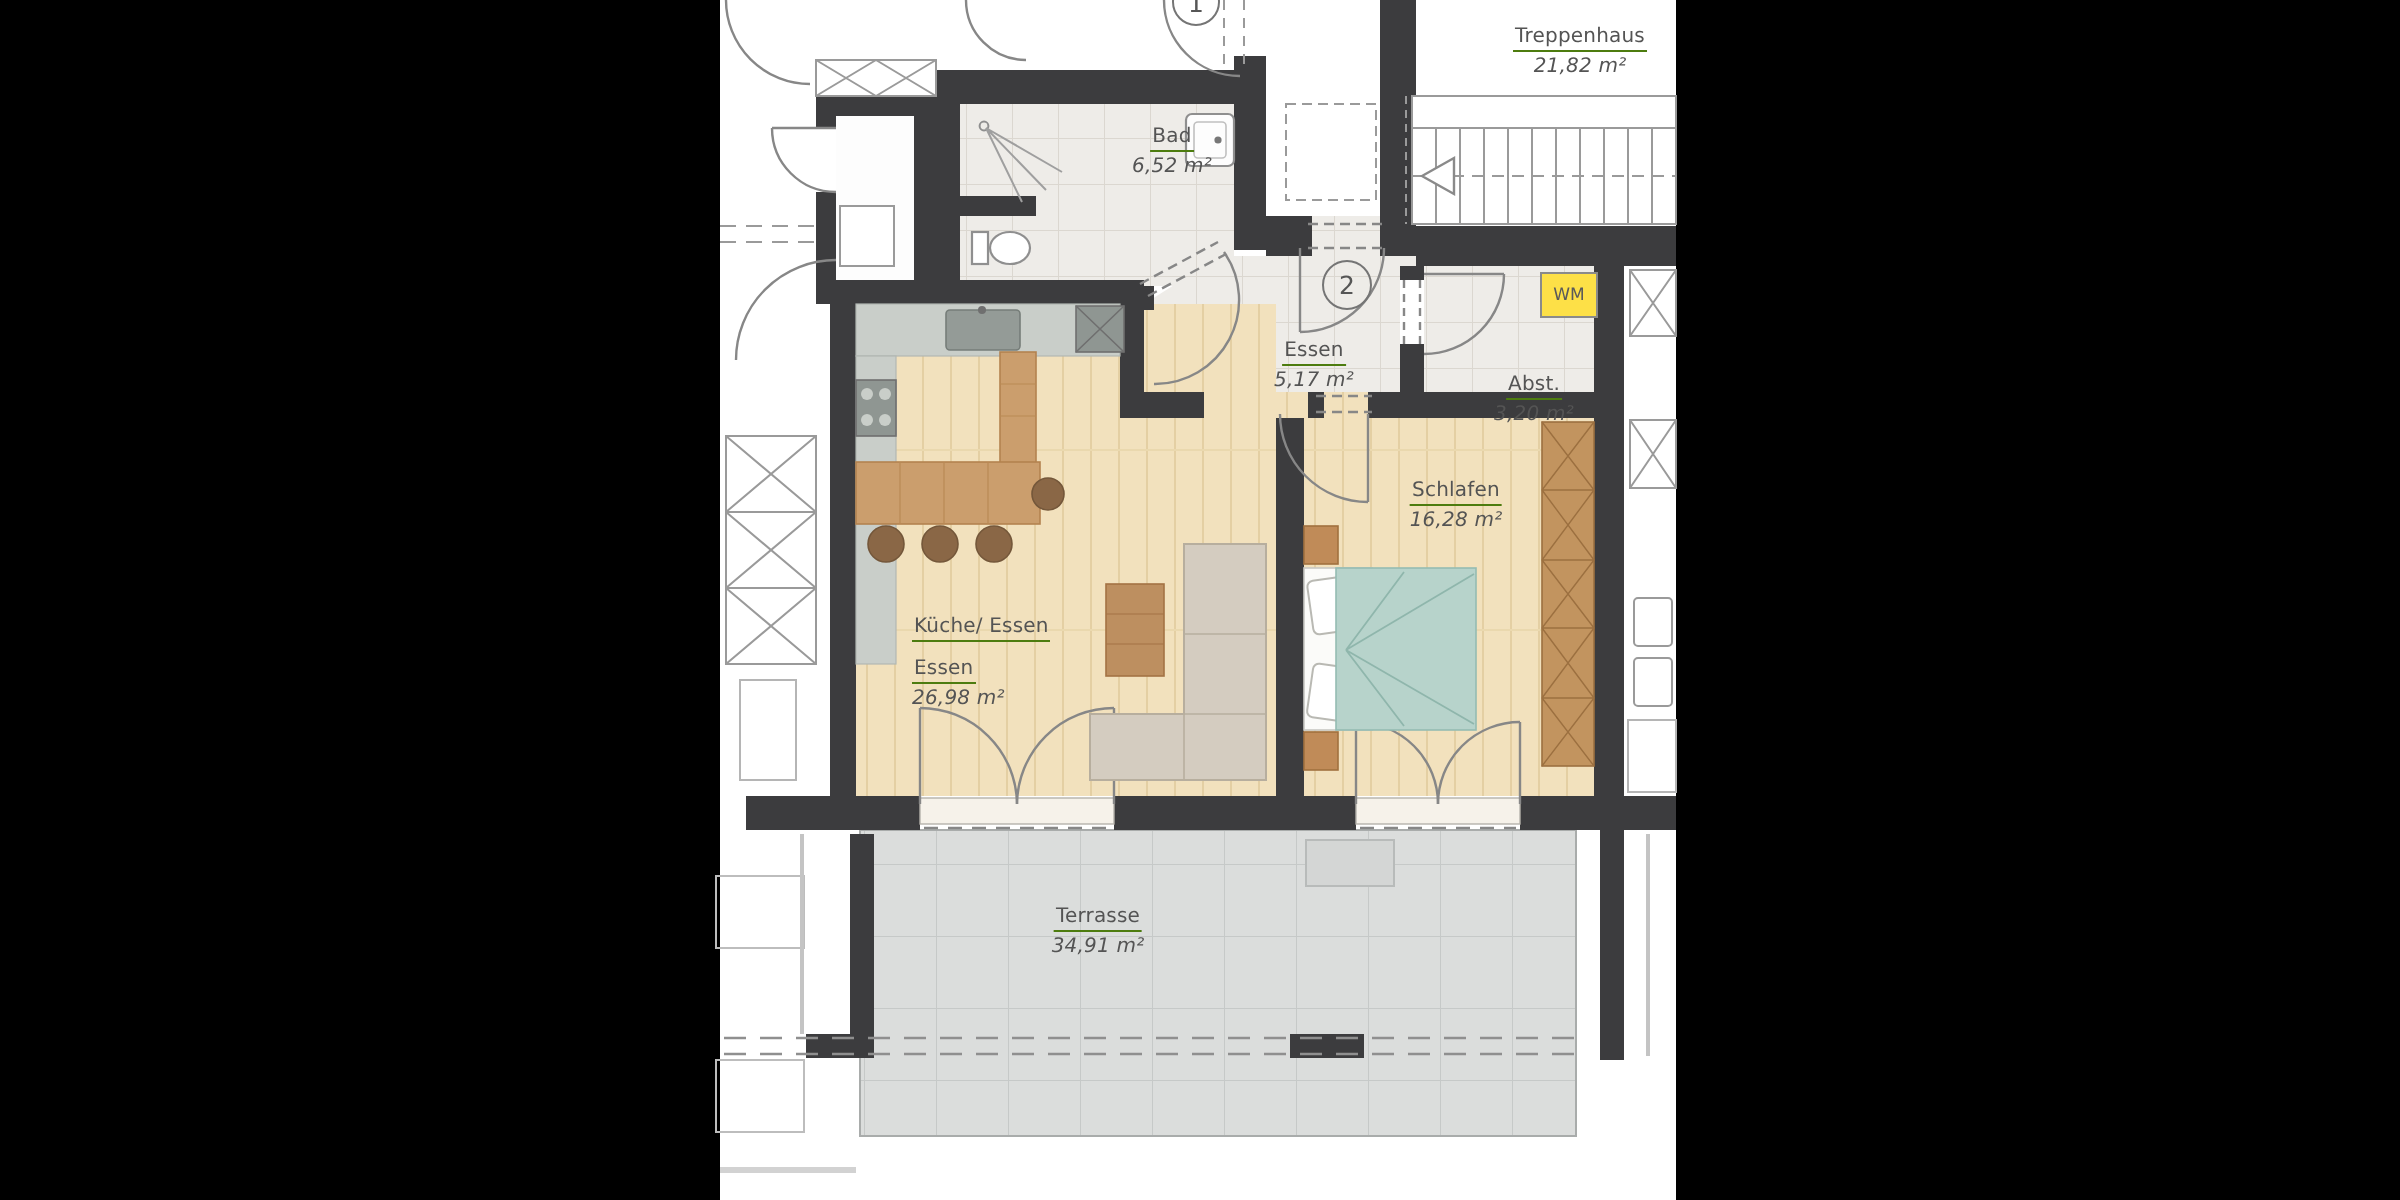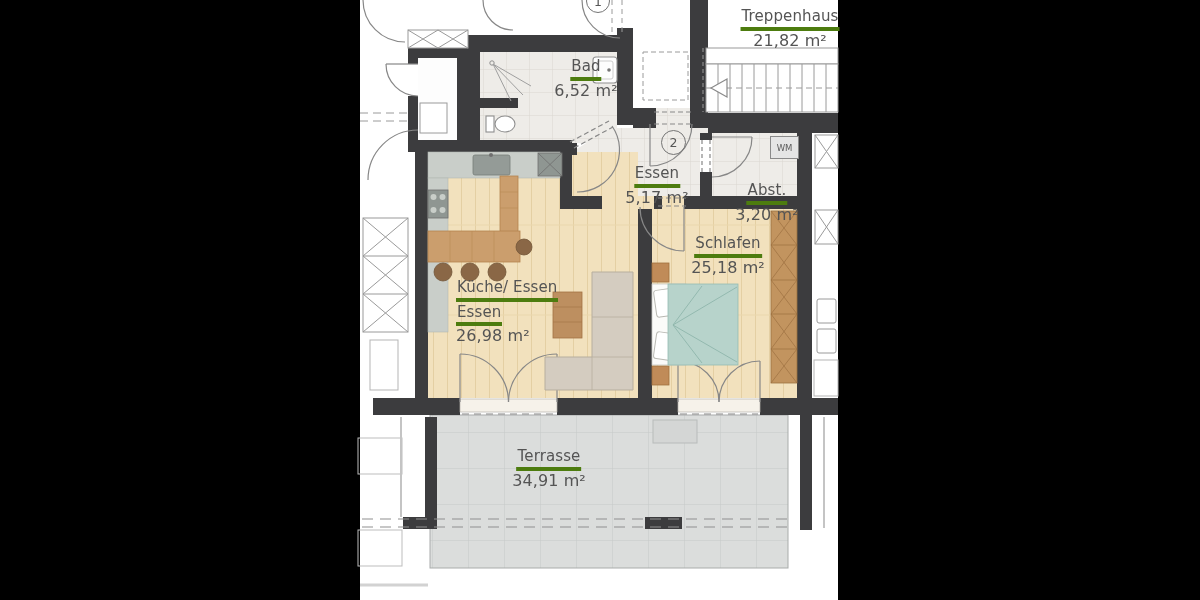--- a/index.html
+++ b/index.html
@@ -1,28 +1,28 @@
 <!DOCTYPE html>
 <html><head>
 <meta charset="utf-8">
 <style>
   html,body{margin:0;padding:0;background:#000;}
   #stage{position:relative;width:1200px;height:600px;background:#000;overflow:hidden;
          font-family:"DejaVu Sans",sans-serif;}
   #plan-svg{position:absolute;left:0;top:0;}
   .room-label{position:absolute;color:#545454;text-align:center;line-height:1.3;z-index:5;}
   .room-label.centered{transform:translateX(-50%);}
-  .rname{display:inline-block;font-size:15px;letter-spacing:.1px;
-         border-bottom:4px solid #4d7c0f;padding:0 1px 0 1px;}
-  .rarea{display:block;font-size:16px;letter-spacing:.1px;}
+  .rname{display:inline-block;font-size:10px;letter-spacing:.1px;
+         border-bottom:1px solid #4d7c0f;padding:0 1px 0 1px;}
+  .rarea{display:block;font-size:10px;letter-spacing:.1px;font-style:italic;}
   .left-align{text-align:left;}
   .badge{position:absolute;border:1.6px solid #757575;border-radius:50%;color:#565656;
          display:flex;align-items:center;justify-content:center;font-size:12.5px;z-index:5;
          background:transparent;}
-  .wm-box{position:absolute;border:1px solid #8a8a8a;background:#e5e5e5;color:#5a5a5a;
+  .wm-box{position:absolute;border:1px solid #8a8a8a;background:#fde047;color:#5a5a5a;
           display:flex;align-items:center;justify-content:center;font-size:8.5px;z-index:5;}
 </style>
 </head>
 <body>
 
 <div id="stage">
 
 <svg id="plan-svg" width="1200" height="600" viewBox="0 0 1200 600">
   <defs>
     <pattern id="wood" width="14" height="90" patternUnits="userSpaceOnUse">
@@ -269,24 +269,24 @@
     <span class="rarea">5,17 m²</span>
   </div>
 
   <div class="room-label centered" style="left:767px;top:162px;margin-top:18px;">
     <span class="rname">Abst.</span>
     <span class="rarea">3,20 m²</span>
   </div>
 
   <div class="room-label centered" style="left:728px;top:233px;">
     <span class="rname">Schlafen</span>
-    <span class="rarea">25,18 m²</span>
-  </div>
-
-  <div class="room-label left-align" style="left:456px;top:277px;">
+    <span class="rarea">16,28 m²</span>
+  </div>
+
+  <div class="room-label left-align" style="left:456px;top:301px;">
     <span class="rname">Küche/ Essen</span><br>
     <span class="rname">Essen</span>
     <span class="rarea">26,98 m²</span>
   </div>
 
   <div class="room-label centered" style="left:549px;top:446px;">
     <span class="rname">Terrasse</span>
     <span class="rarea">34,91 m²</span>
   </div>
 

